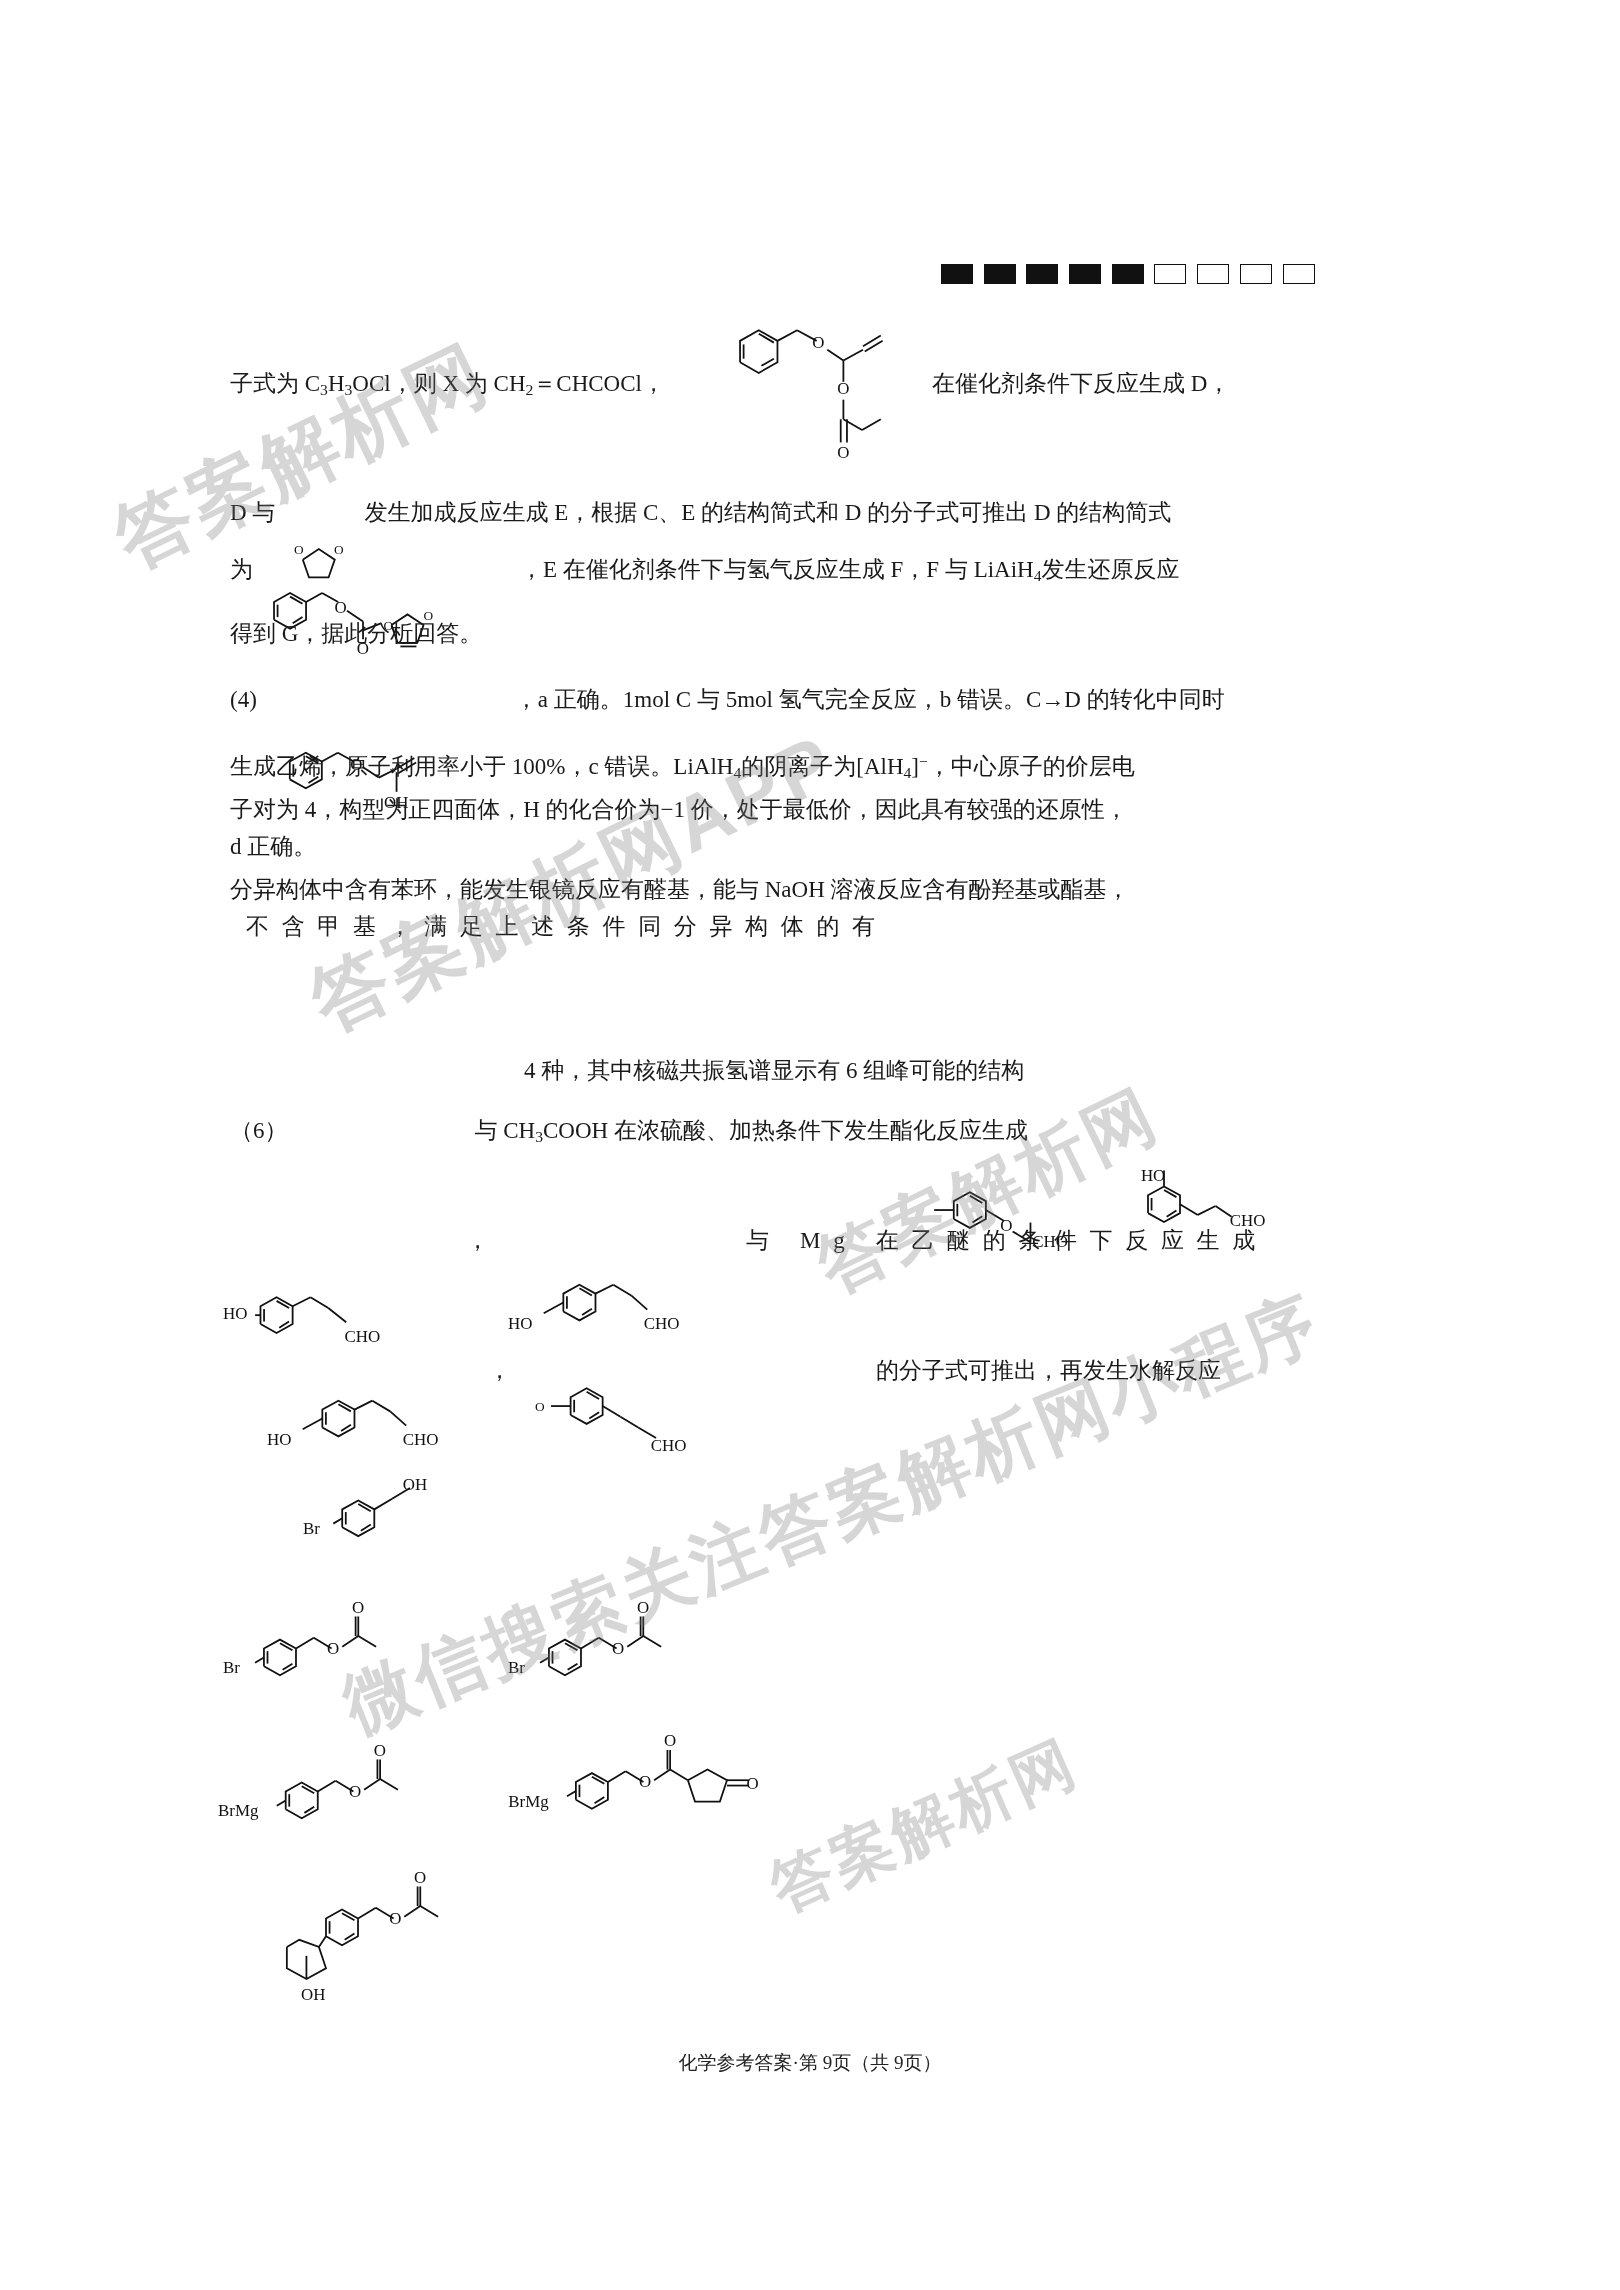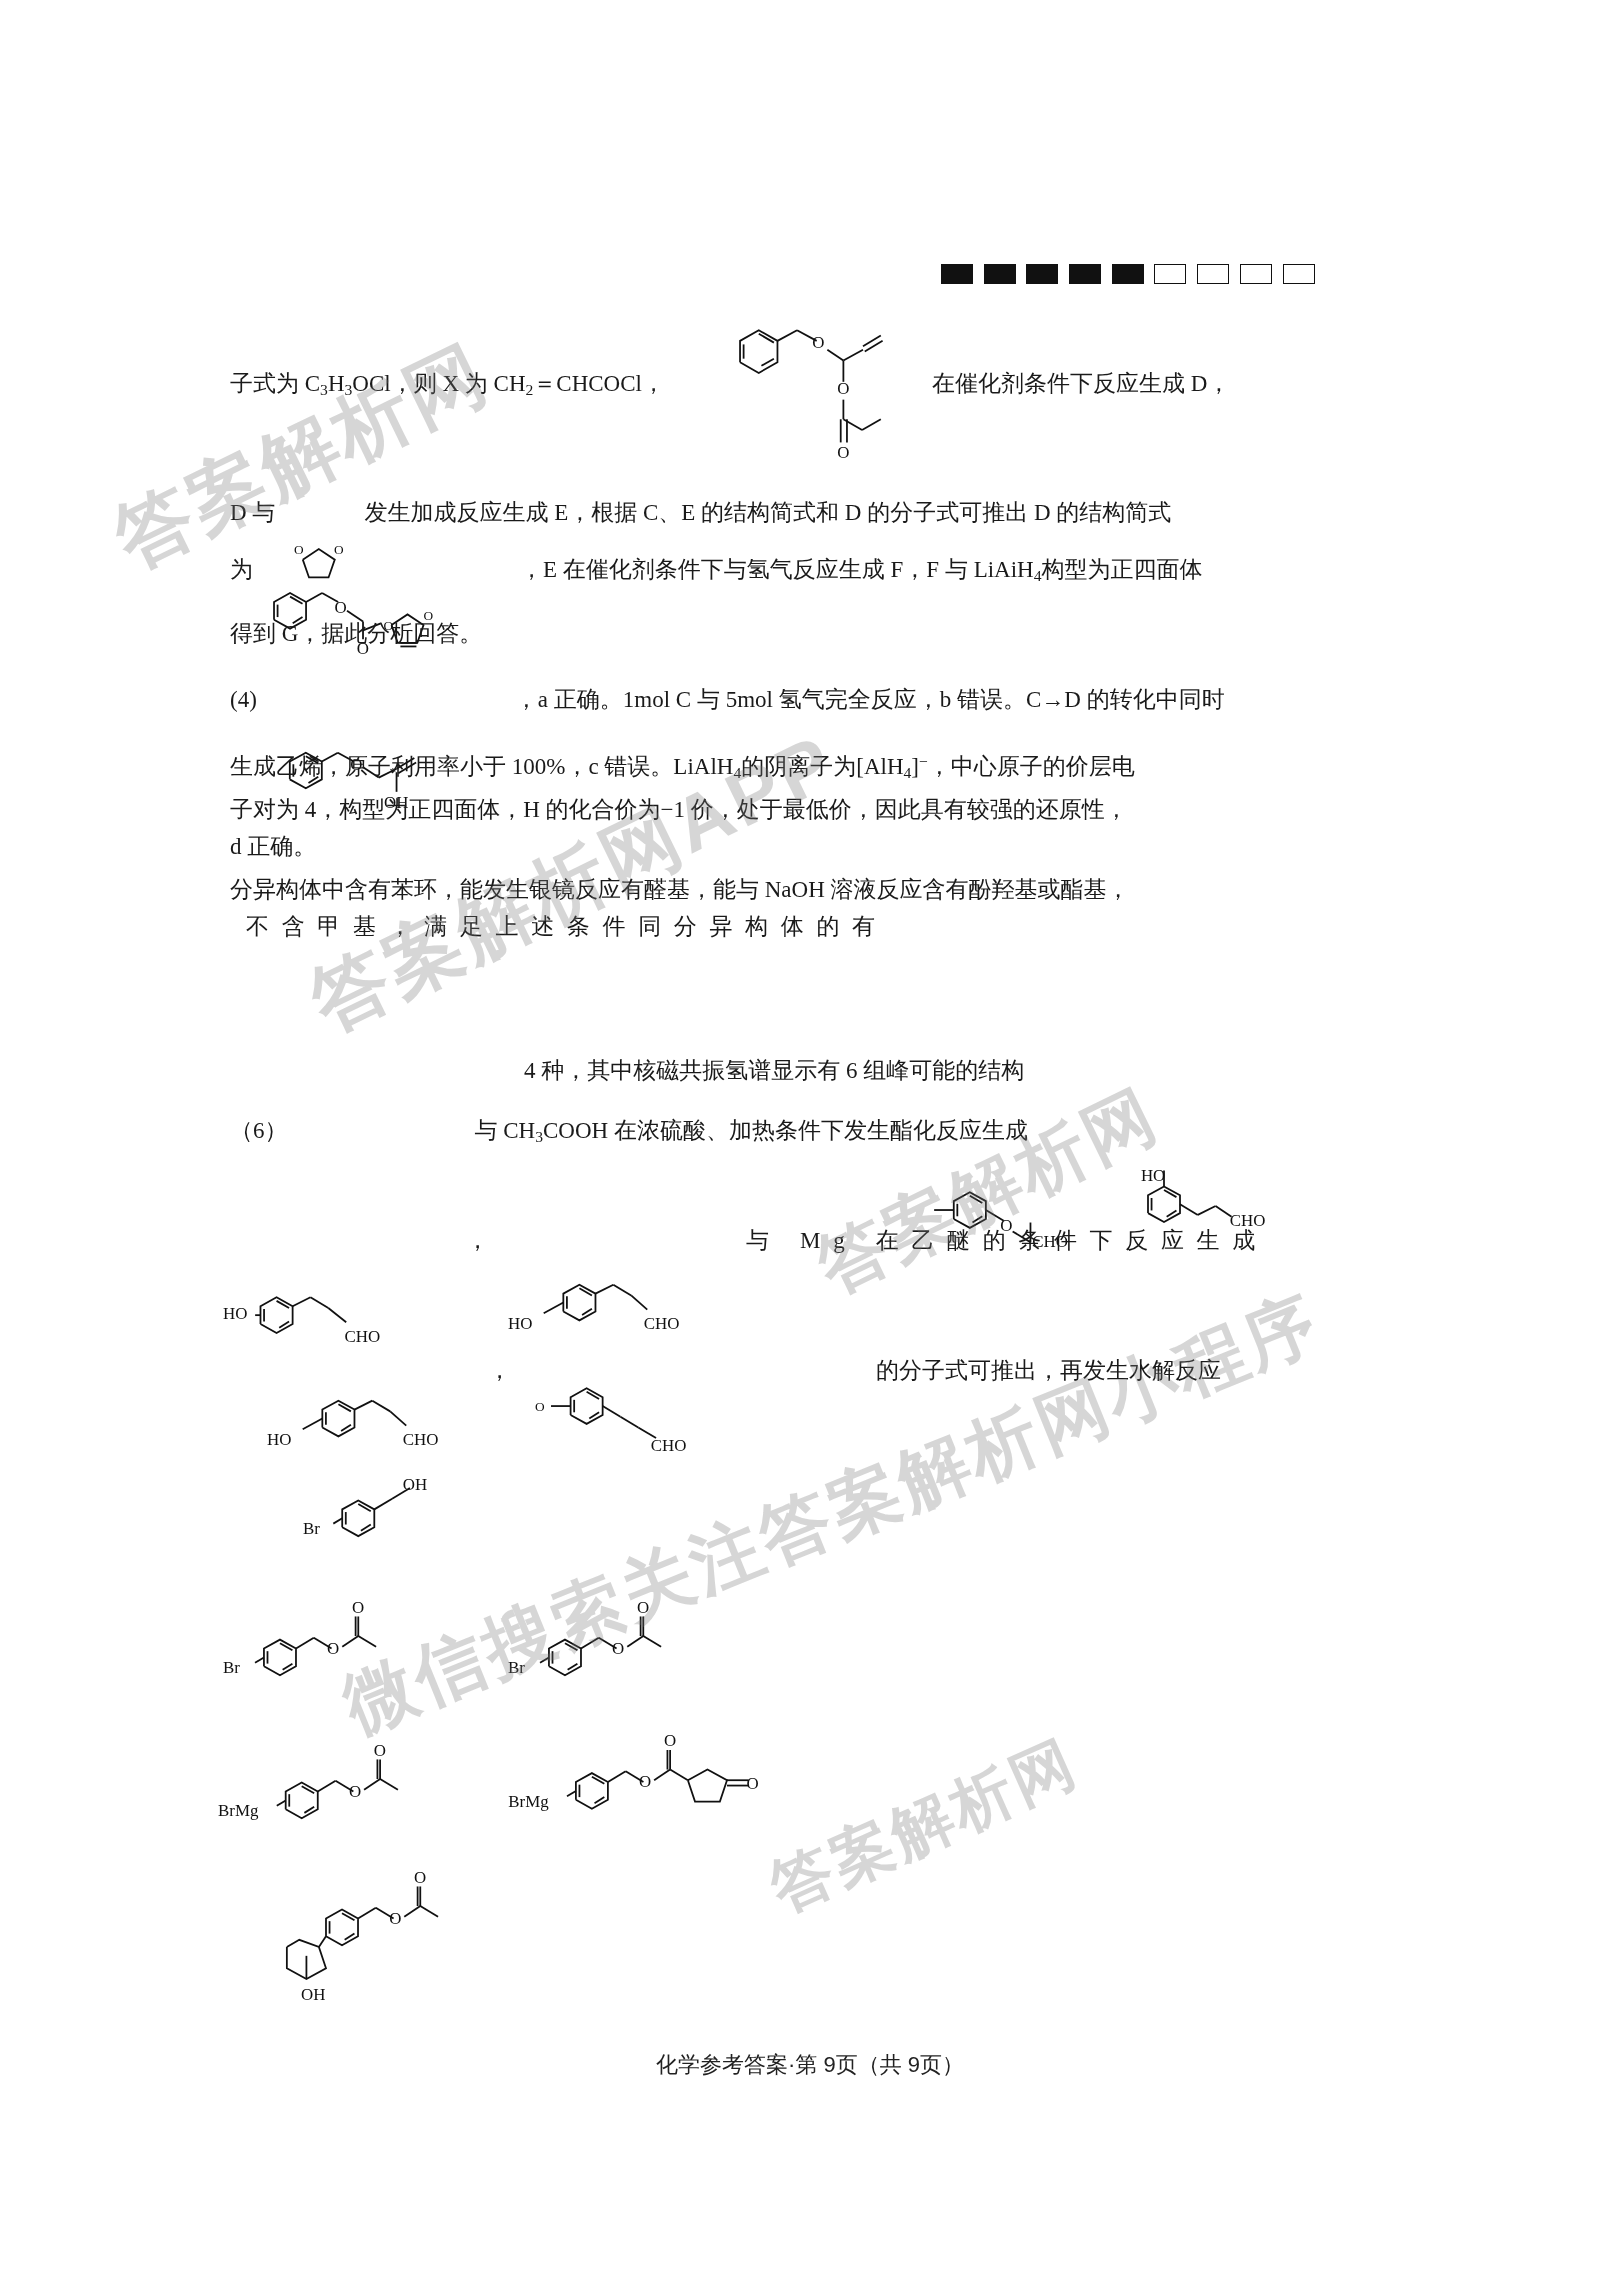--- a/index.html
+++ b/index.html
@@ -69,23 +69,23 @@
     letter-spacing: 0.55em;
     margin-left: 16px;
   }
   
   .footer {
     position: absolute;
     left: 0;
     right: 0;
     top: 2050px;
     text-align: center;
-    font-size: 22px;
+    font-size: 19px;
     color: #222;
-    font-family: Liberation Sans, sans-serif;
+    font-family: Liberation Serif, serif;
   }
   
   .wm {
     position: absolute;
     color: rgba(120,120,120,0.30);
     font-family: "Liberation Sans", sans-serif;
     font-weight: bold;
     white-space: nowrap;
     pointer-events: none;
     letter-spacing: 3.6px;
@@ -401,21 +401,21 @@
 
     <p class="para">
       <span class="line">
         <span>子式为 C</span><sub>3</sub><span>H</span><sub>3</sub><span>OCl，则 X 为 CH</span><sub>2</sub><span>＝CHCOCl，</span><span style="display:inline-block;width:267px;"></span><span>在催化剂条件下反应生成 D，</span>
       </span>
       <span class="gap-line"></span>
       <span class="line">
         <span>D 与</span><span style="display:inline-block;width:89px;"></span><span>发生加成反应生成 E，根据 C、E 的结构简式和 D 的分子式可推出 D 的结构简式</span>
       </span>
       <span class="line" style="line-height:77px;">
-        <span>为</span><span style="display:inline-block;width:267px;"></span><span>，E 在催化剂条件下与氢气反应生成 F，F 与 LiAiH</span><sub>4</sub><span>构型为正四面体</span>
+        <span>为</span><span style="display:inline-block;width:267px;"></span><span>，E 在催化剂条件下与氢气反应生成 F，F 与 LiAiH</span><sub>4</sub><span>发生还原反应</span>
       </span>
       <span class="line">
         <span>得到 G，据此分析回答。</span>
       </span>
     </p>
 
     <p class="para">
       <span class="line" style="line-height:86px;">
         <span>(4)</span><span style="display:inline-block;width:258px;"></span><span>，a 正确。1mol C 与 5mol 氢气完全反应，b 错误。C→D 的转化中同时</span>
       </span>

